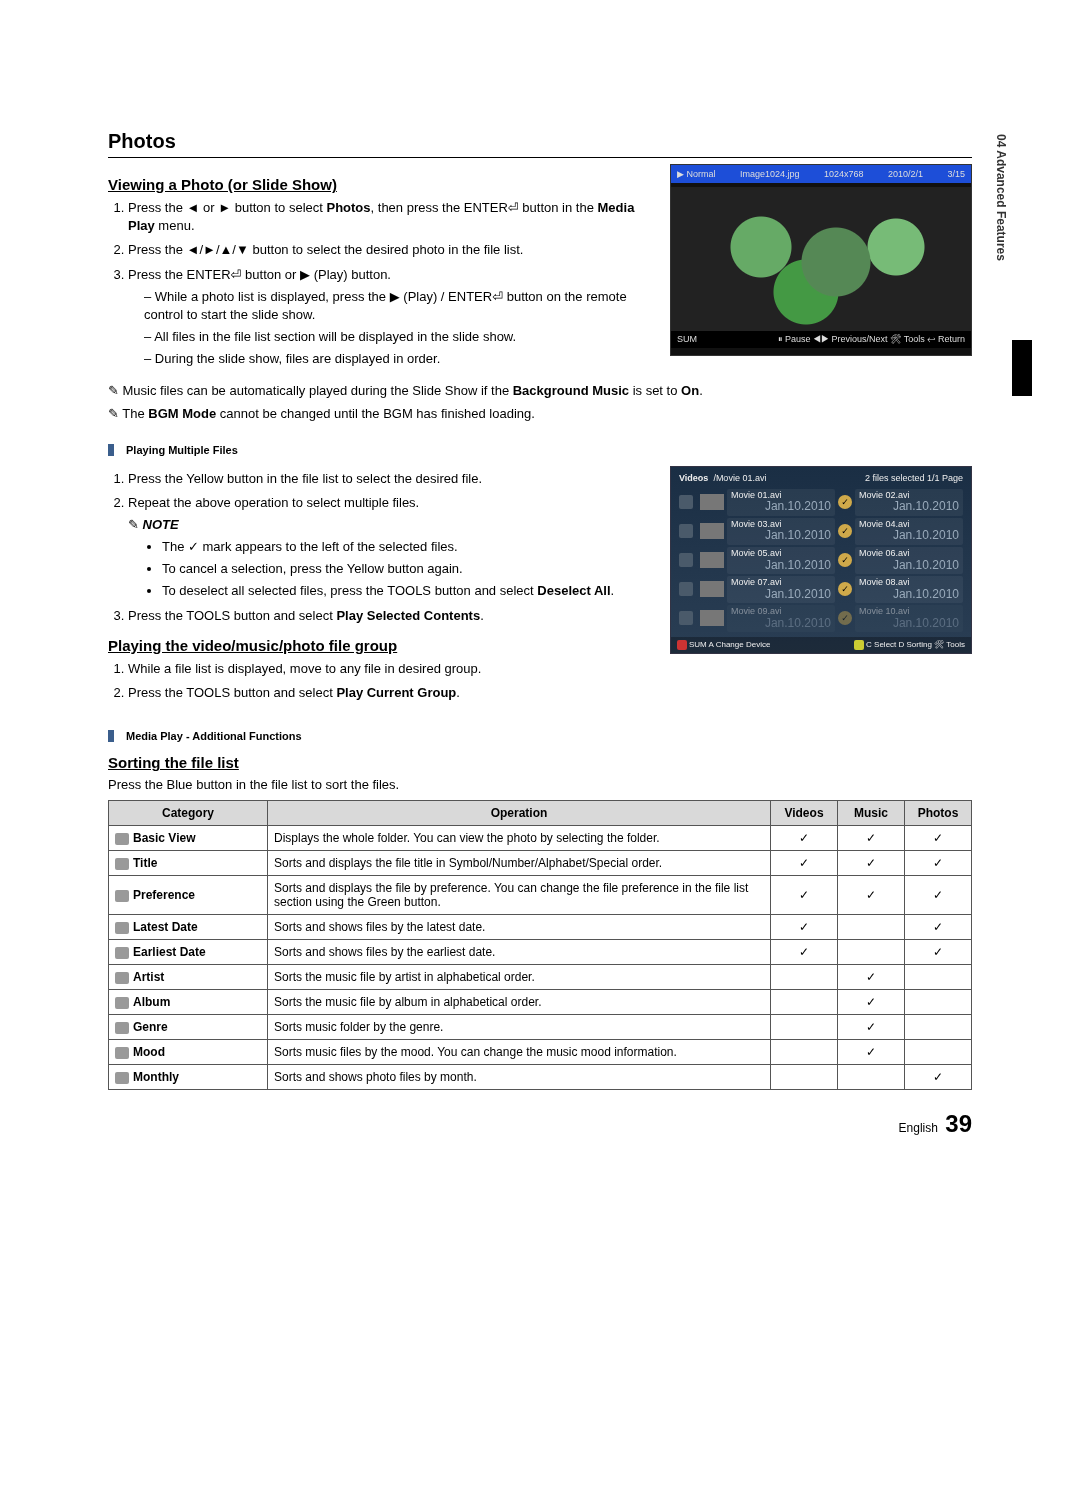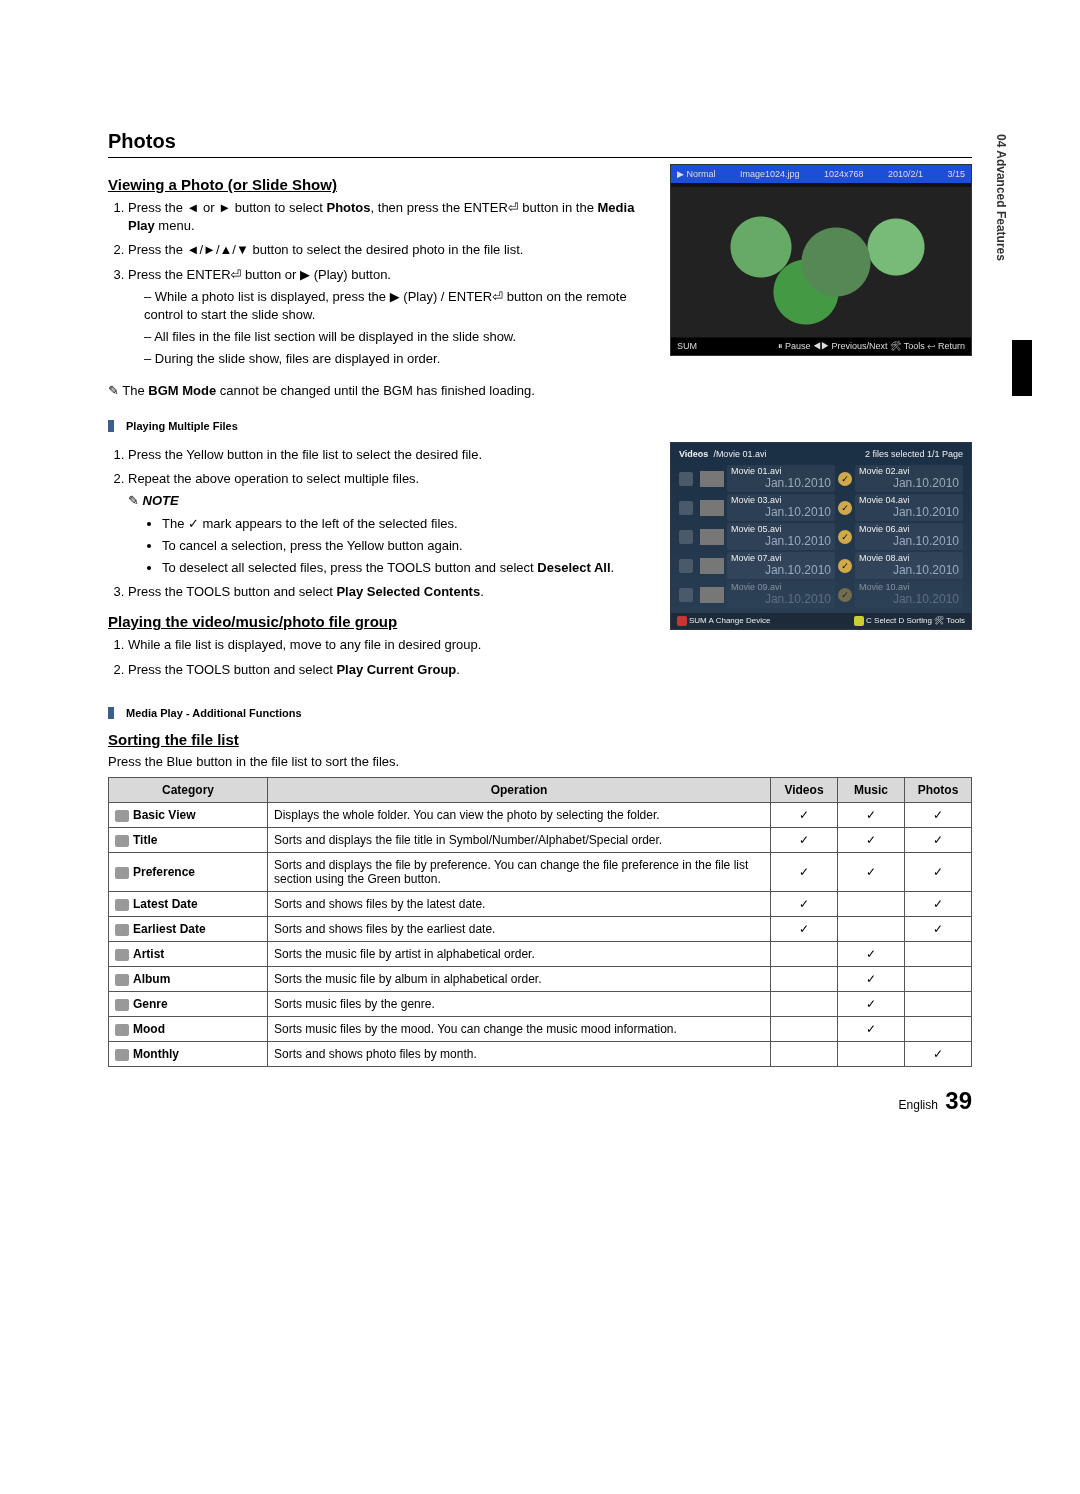--- a/index.html
+++ b/index.html
@@ -120,21 +120,21 @@
     top: 22px; left: 0; right: 0; bottom: 18px;
     background:
       radial-gradient(circle at 30% 40%, #6a6 0 30px, transparent 31px),
       radial-gradient(circle at 55% 50%, #585 0 34px, transparent 35px),
       radial-gradient(circle at 75% 40%, #7b7 0 28px, transparent 29px),
       radial-gradient(circle at 45% 70%, #494 0 32px, transparent 33px),
       #222;
   }
   .screenshot1 .botbar {
     position: absolute;
-    bottom: 0; left: 0; right: 0;
+    bottom: 7px; left: 0; right: 0;
     display: flex;
     justify-content: space-between;
     padding: 3px 6px;
     background: #000;
   }
   .screenshot2 {
     width: 300px;
     height: 186px;
     background: linear-gradient(#1a2e44, #2a3e54);
     color: #eee;
@@ -268,20 +268,21 @@
         </div>
         <div class="fruit"></div>
         <div class="botbar">
           <span>SUM</span>
           <span>⏸ Pause  ◀▶ Previous/Next  🛠 Tools  ↩ Return</span>
         </div>
       </div>
     </div>
   </div>
 
+  <div class="tip"><span class="tip-icon"></span><span>Music files can be automatically played during the Slide Show if the </span><b>Background Music</b><span> is set to </span><b>On</b><span>.</span></div>
   <div class="tip"><span class="tip-icon"></span><span>The </span><b>BGM Mode</b><span> cannot be changed until the BGM has finished loading.</span></div>
 
   <h2 class="section-bar">Playing Multiple Files</h2>
 
   <div class="two-col">
     <div class="left">
       <ol class="steps">
         <li>Press the Yellow button in the file list to select the desired file.</li>
         <li>
           <span>Repeat the above operation to select multiple files.</span>
@@ -401,21 +402,21 @@
         </tr>
         <tr>
           <td><span class="cat-icon"></span><b>Album</b></td>
           <td>Sorts the music file by album in alphabetical order.</td>
           <td class="chk"></td>
           <td class="chk">✓</td>
           <td class="chk"></td>
         </tr>
         <tr>
           <td><span class="cat-icon"></span><b>Genre</b></td>
-          <td>Sorts music files by the genre.</td>
+          <td>Sorts music folder by the genre.</td>
           <td class="chk"></td>
           <td class="chk">✓</td>
           <td class="chk"></td>
         </tr>
         <tr>
           <td><span class="cat-icon"></span><b>Mood</b></td>
           <td>Sorts music files by the mood. You can change the music mood information.</td>
           <td class="chk"></td>
           <td class="chk">✓</td>
           <td class="chk"></td>

